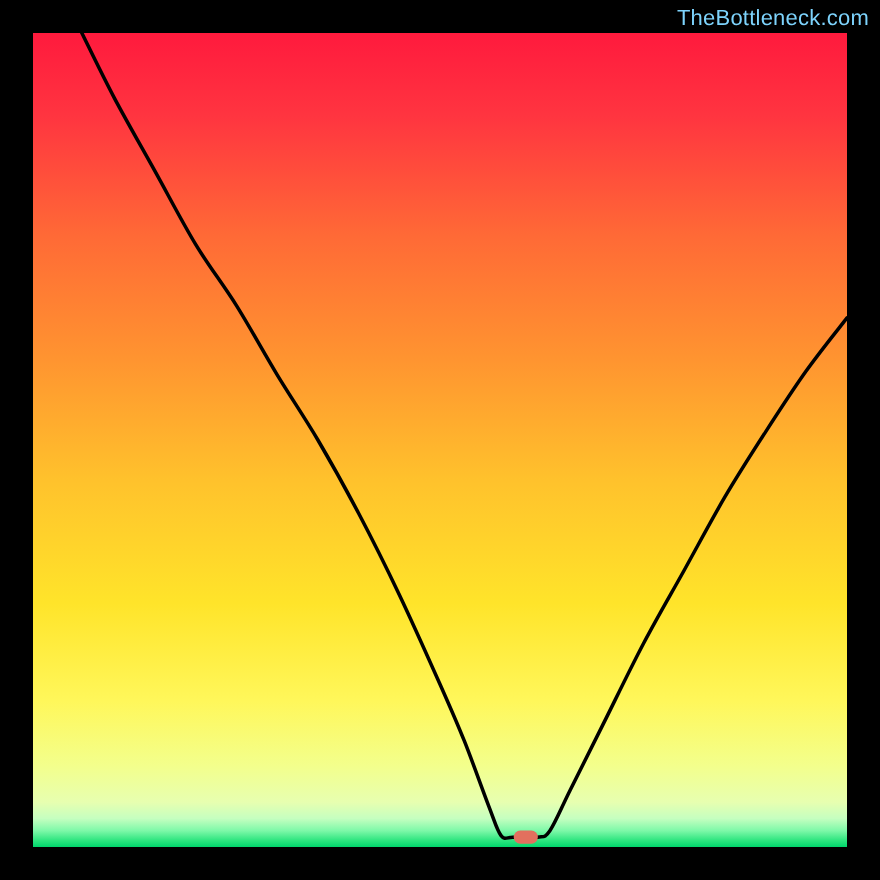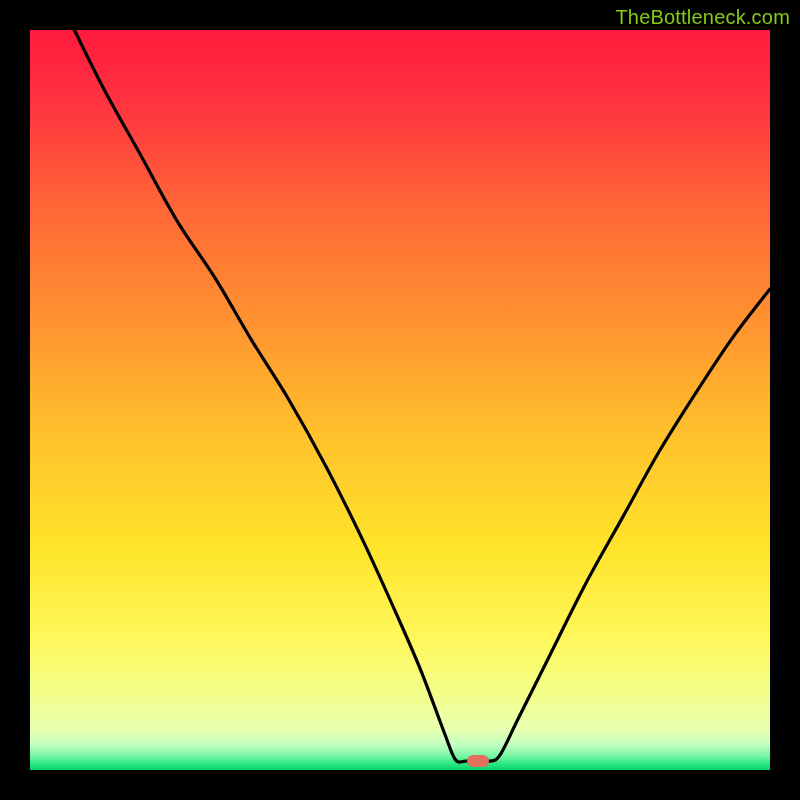--- a/index.html
+++ b/index.html
@@ -41,21 +41,21 @@
     width: 22px;
     height: 12px;
     border-radius: 6px;
     background: #e2705e;
     transform: translate(-50%, -50%);
   }
   .watermark {
     position: absolute;
     top: 6px;
     right: 10px;
-    color: #84cc16;
+    color: #7dd3fc;
     font-size: 20px;
     font-weight: 500;
     letter-spacing: 0.2px;
     user-select: none;
   }
 </style>
 </head>
 <body>
 
 <div class="frame">

